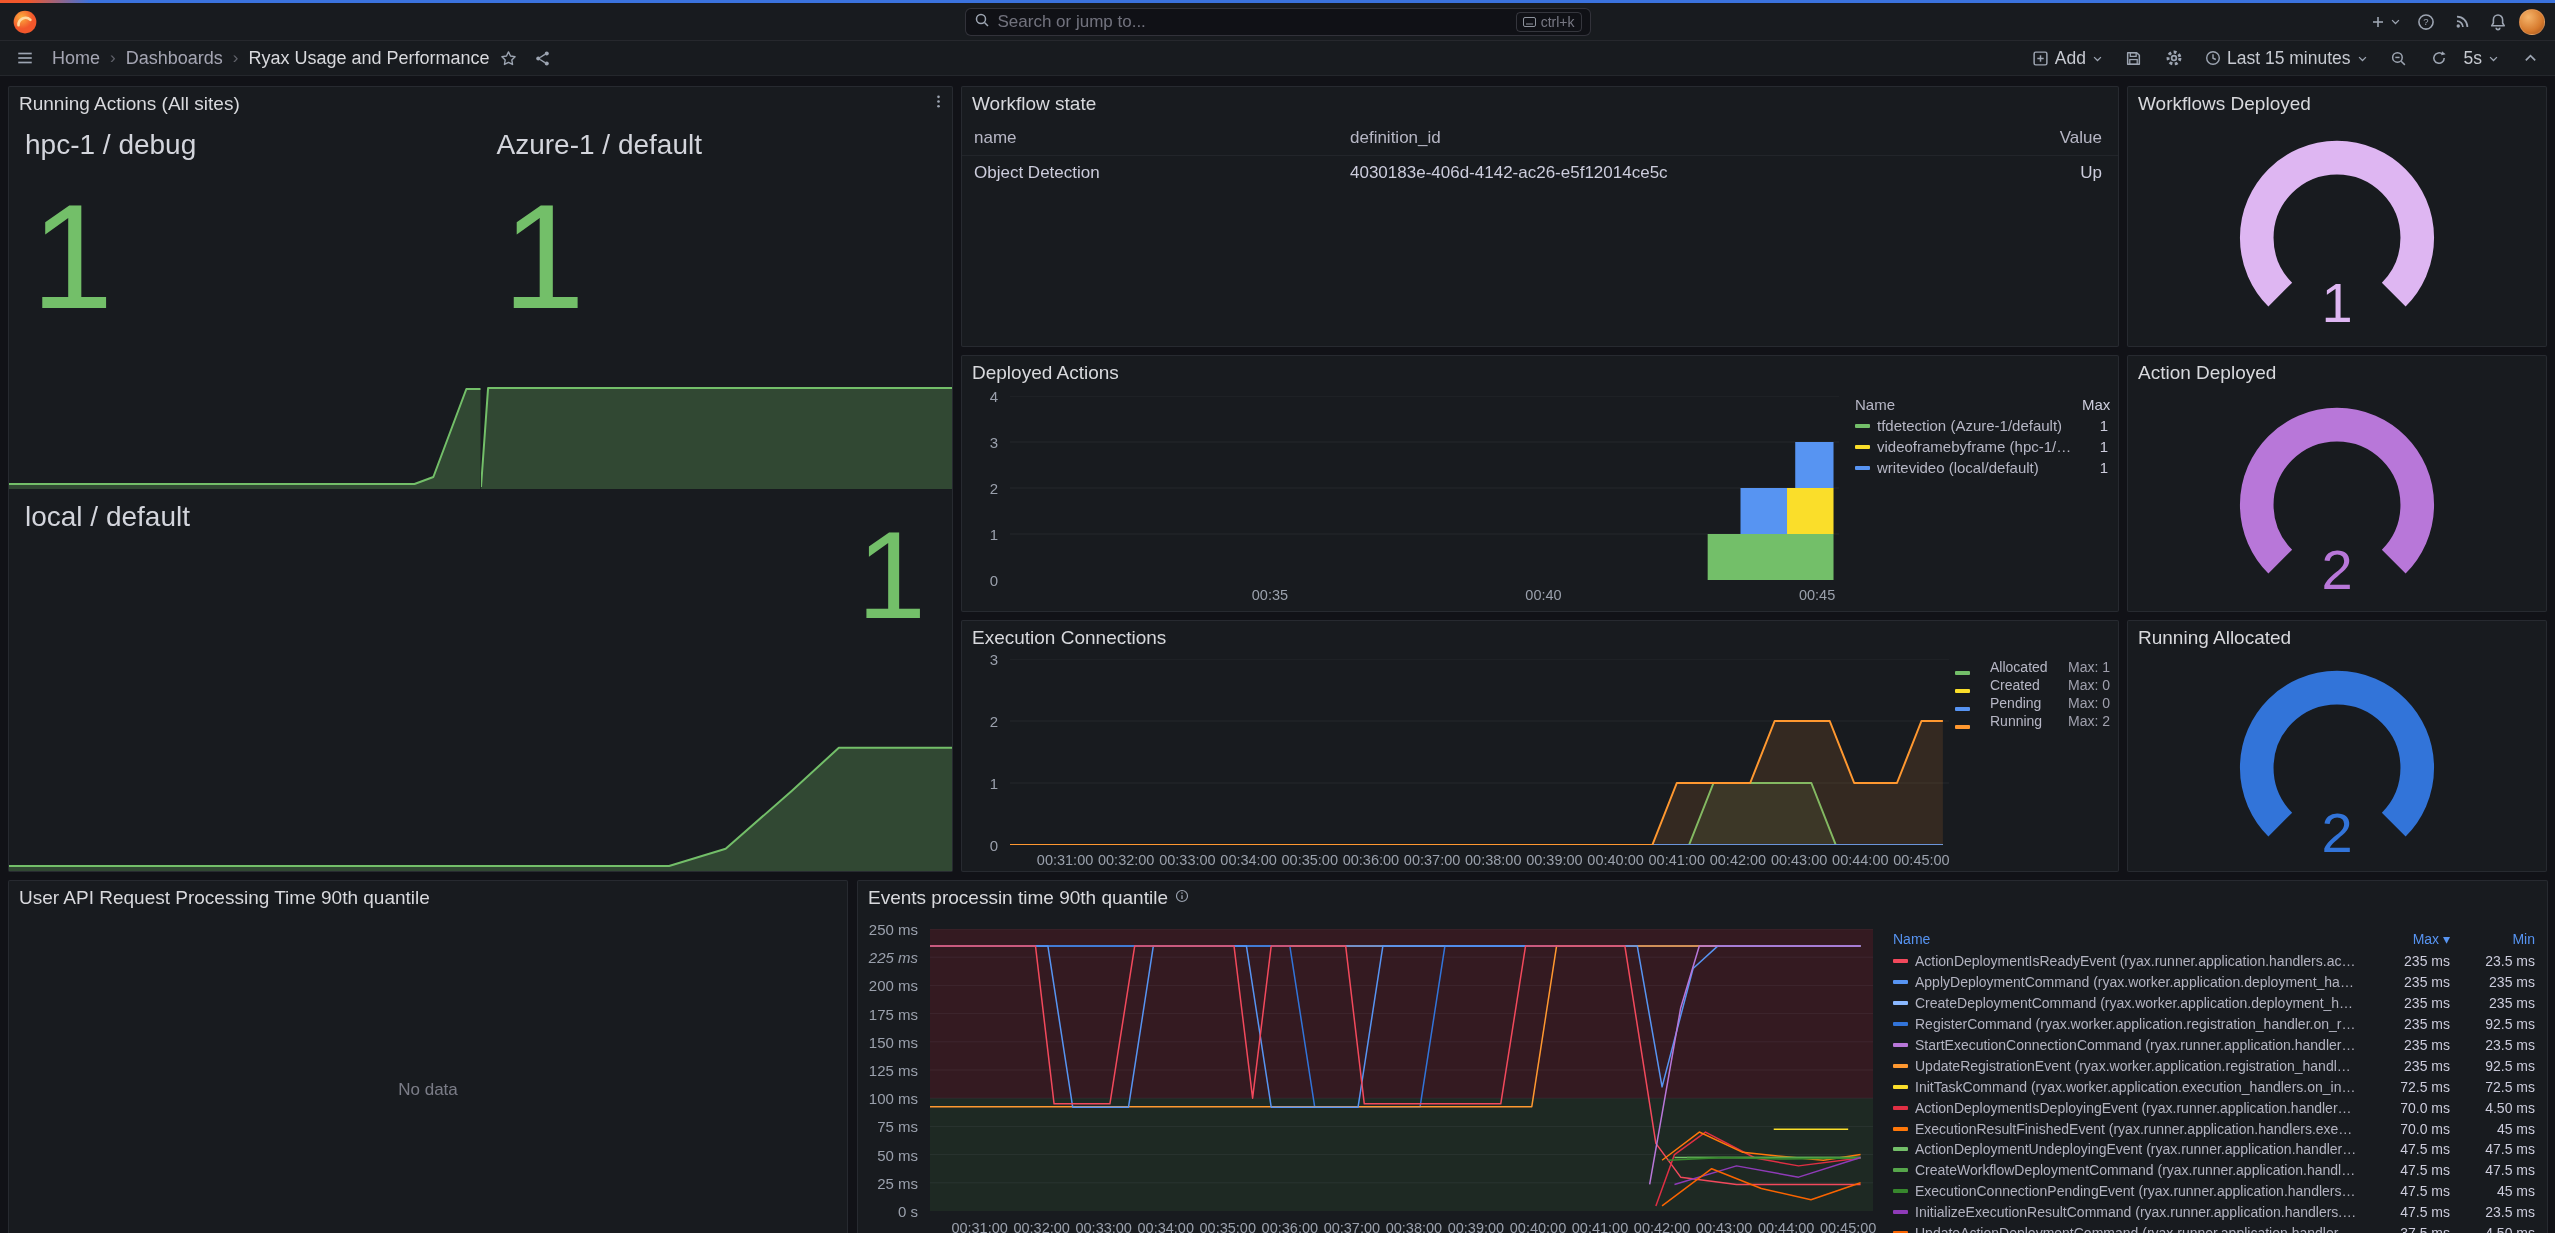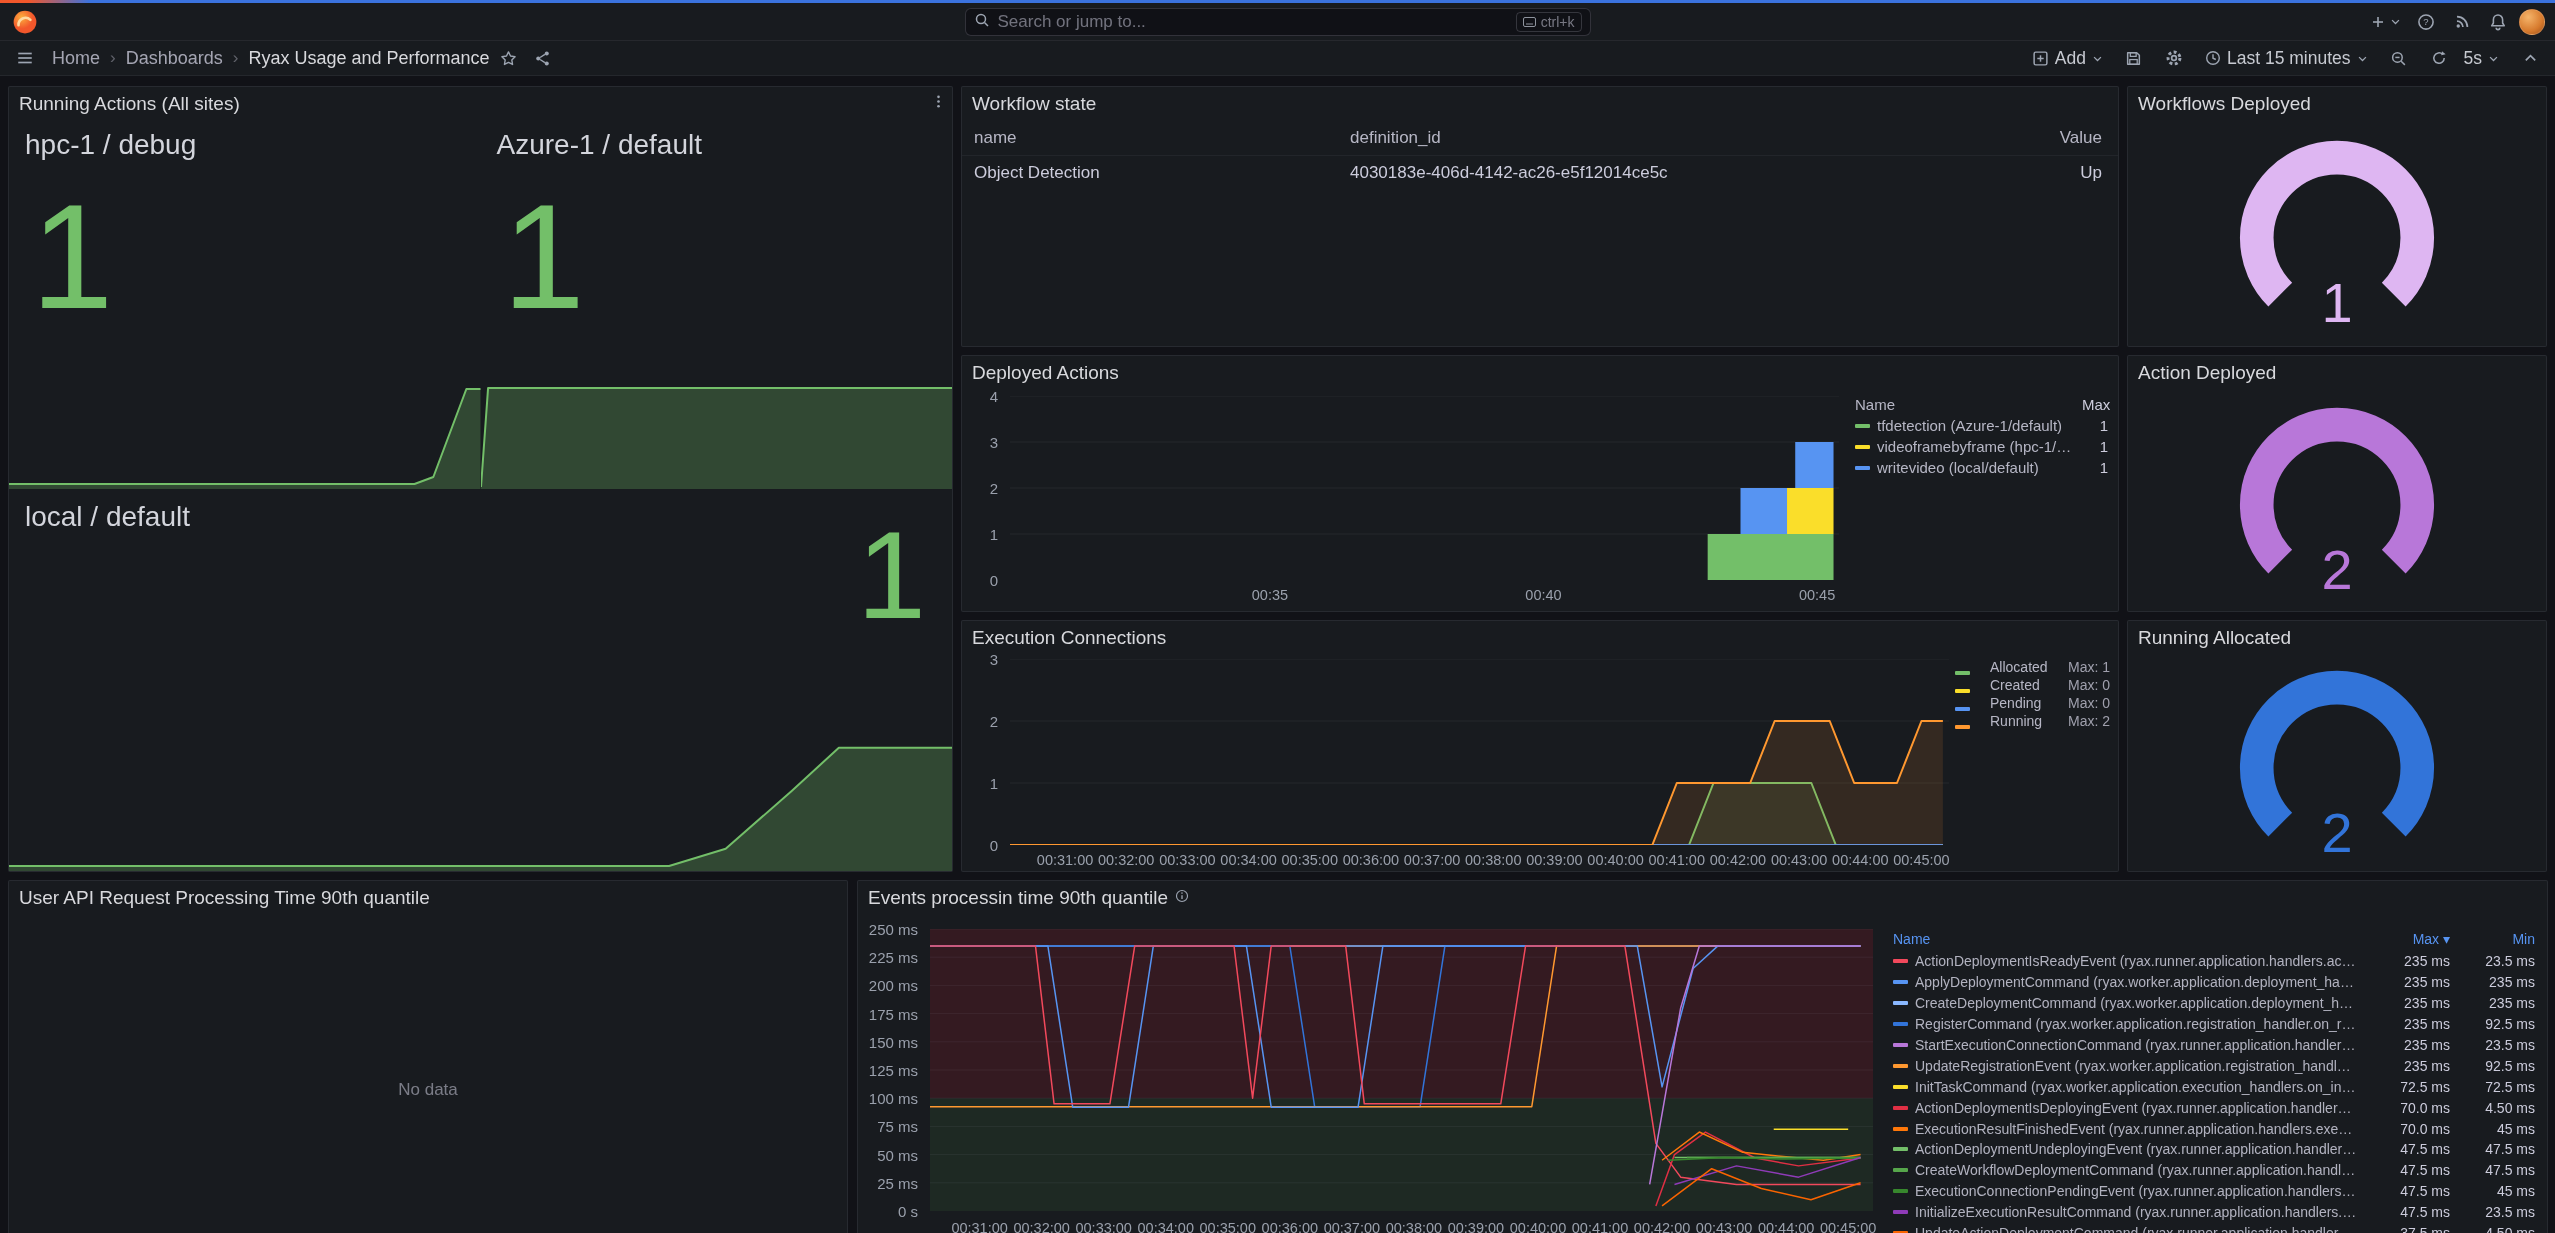--- a/index.html
+++ b/index.html
@@ -500,21 +500,21 @@
         <div class="yaxis" style="top:14px;height:282px;width:46px">
             <span class="ytick" style="top: 100%;">0 s</span>
             <span class="ytick" style="top: 90%;">25 ms</span>
             <span class="ytick" style="top: 80%;">50 ms</span>
             <span class="ytick" style="top: 70%;">75 ms</span>
             <span class="ytick" style="top: 60%;">100 ms</span>
             <span class="ytick" style="top: 50%;">125 ms</span>
             <span class="ytick" style="top: 40%; margin-left: 15px;">150 ms</span>
             <span class="ytick" style="top: 30%;">175 ms</span>
             <span class="ytick" style="top: 20%;">200 ms</span>
-            <span class="ytick" style="top: 10%;">225 ms</span>
+            <span class="ytick" style="top: 10%; font-style: italic;">225 ms</span>
             <span class="ytick" style="top: 0%;">250 ms</span>
           </div>
         <div class="plot" style="left:52px;top:14px;height:282px">
             <svg viewBox="0 0 100 100" preserveAspectRatio="none">
               <rect x="0" width="100" y="60" height="40" fill="rgba(86,166,75,0.10)"></rect>
               <rect x="0" width="100" y="0" height="60" fill="rgba(196,22,42,0.16)"></rect>
               <line x1="0" x2="100" y1="90" y2="90" stroke="rgba(204,204,220,0.07)" vector-effect="non-scaling-stroke"></line>
               <line x1="0" x2="100" y1="80" y2="80" stroke="rgba(204,204,220,0.07)" vector-effect="non-scaling-stroke"></line>
               <line x1="0" x2="100" y1="70" y2="70" stroke="rgba(204,204,220,0.07)" vector-effect="non-scaling-stroke"></line>
               <line x1="0" x2="100" y1="60" y2="60" stroke="rgba(204,204,220,0.07)" vector-effect="non-scaling-stroke"></line>

